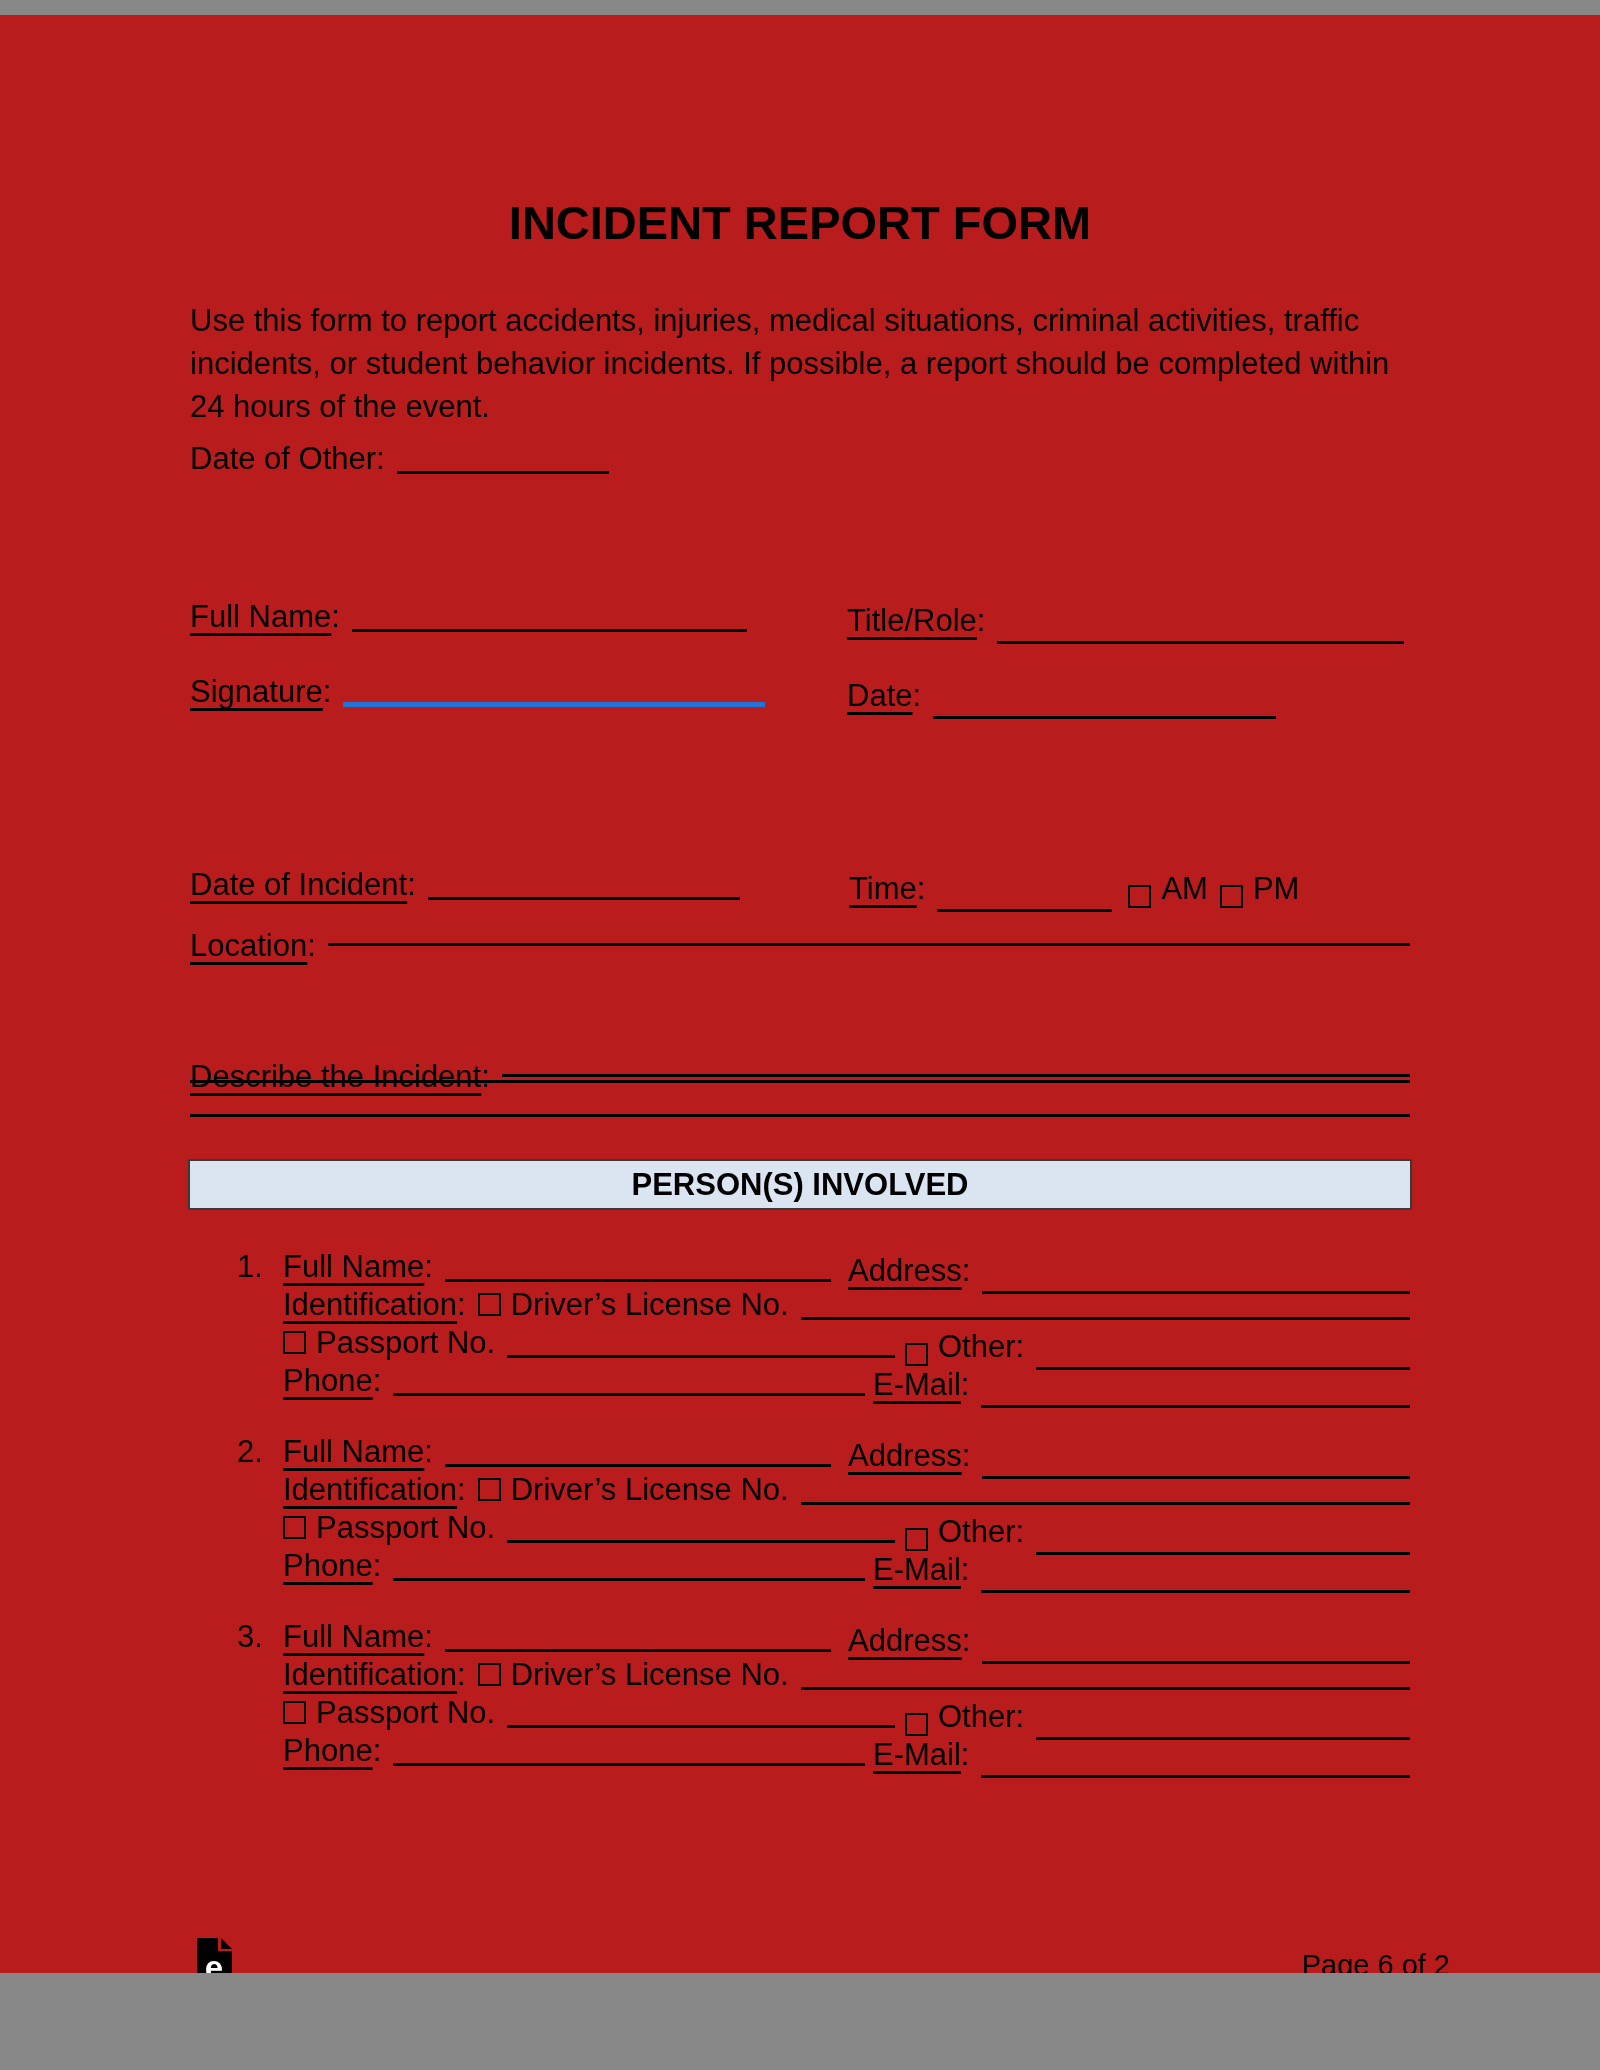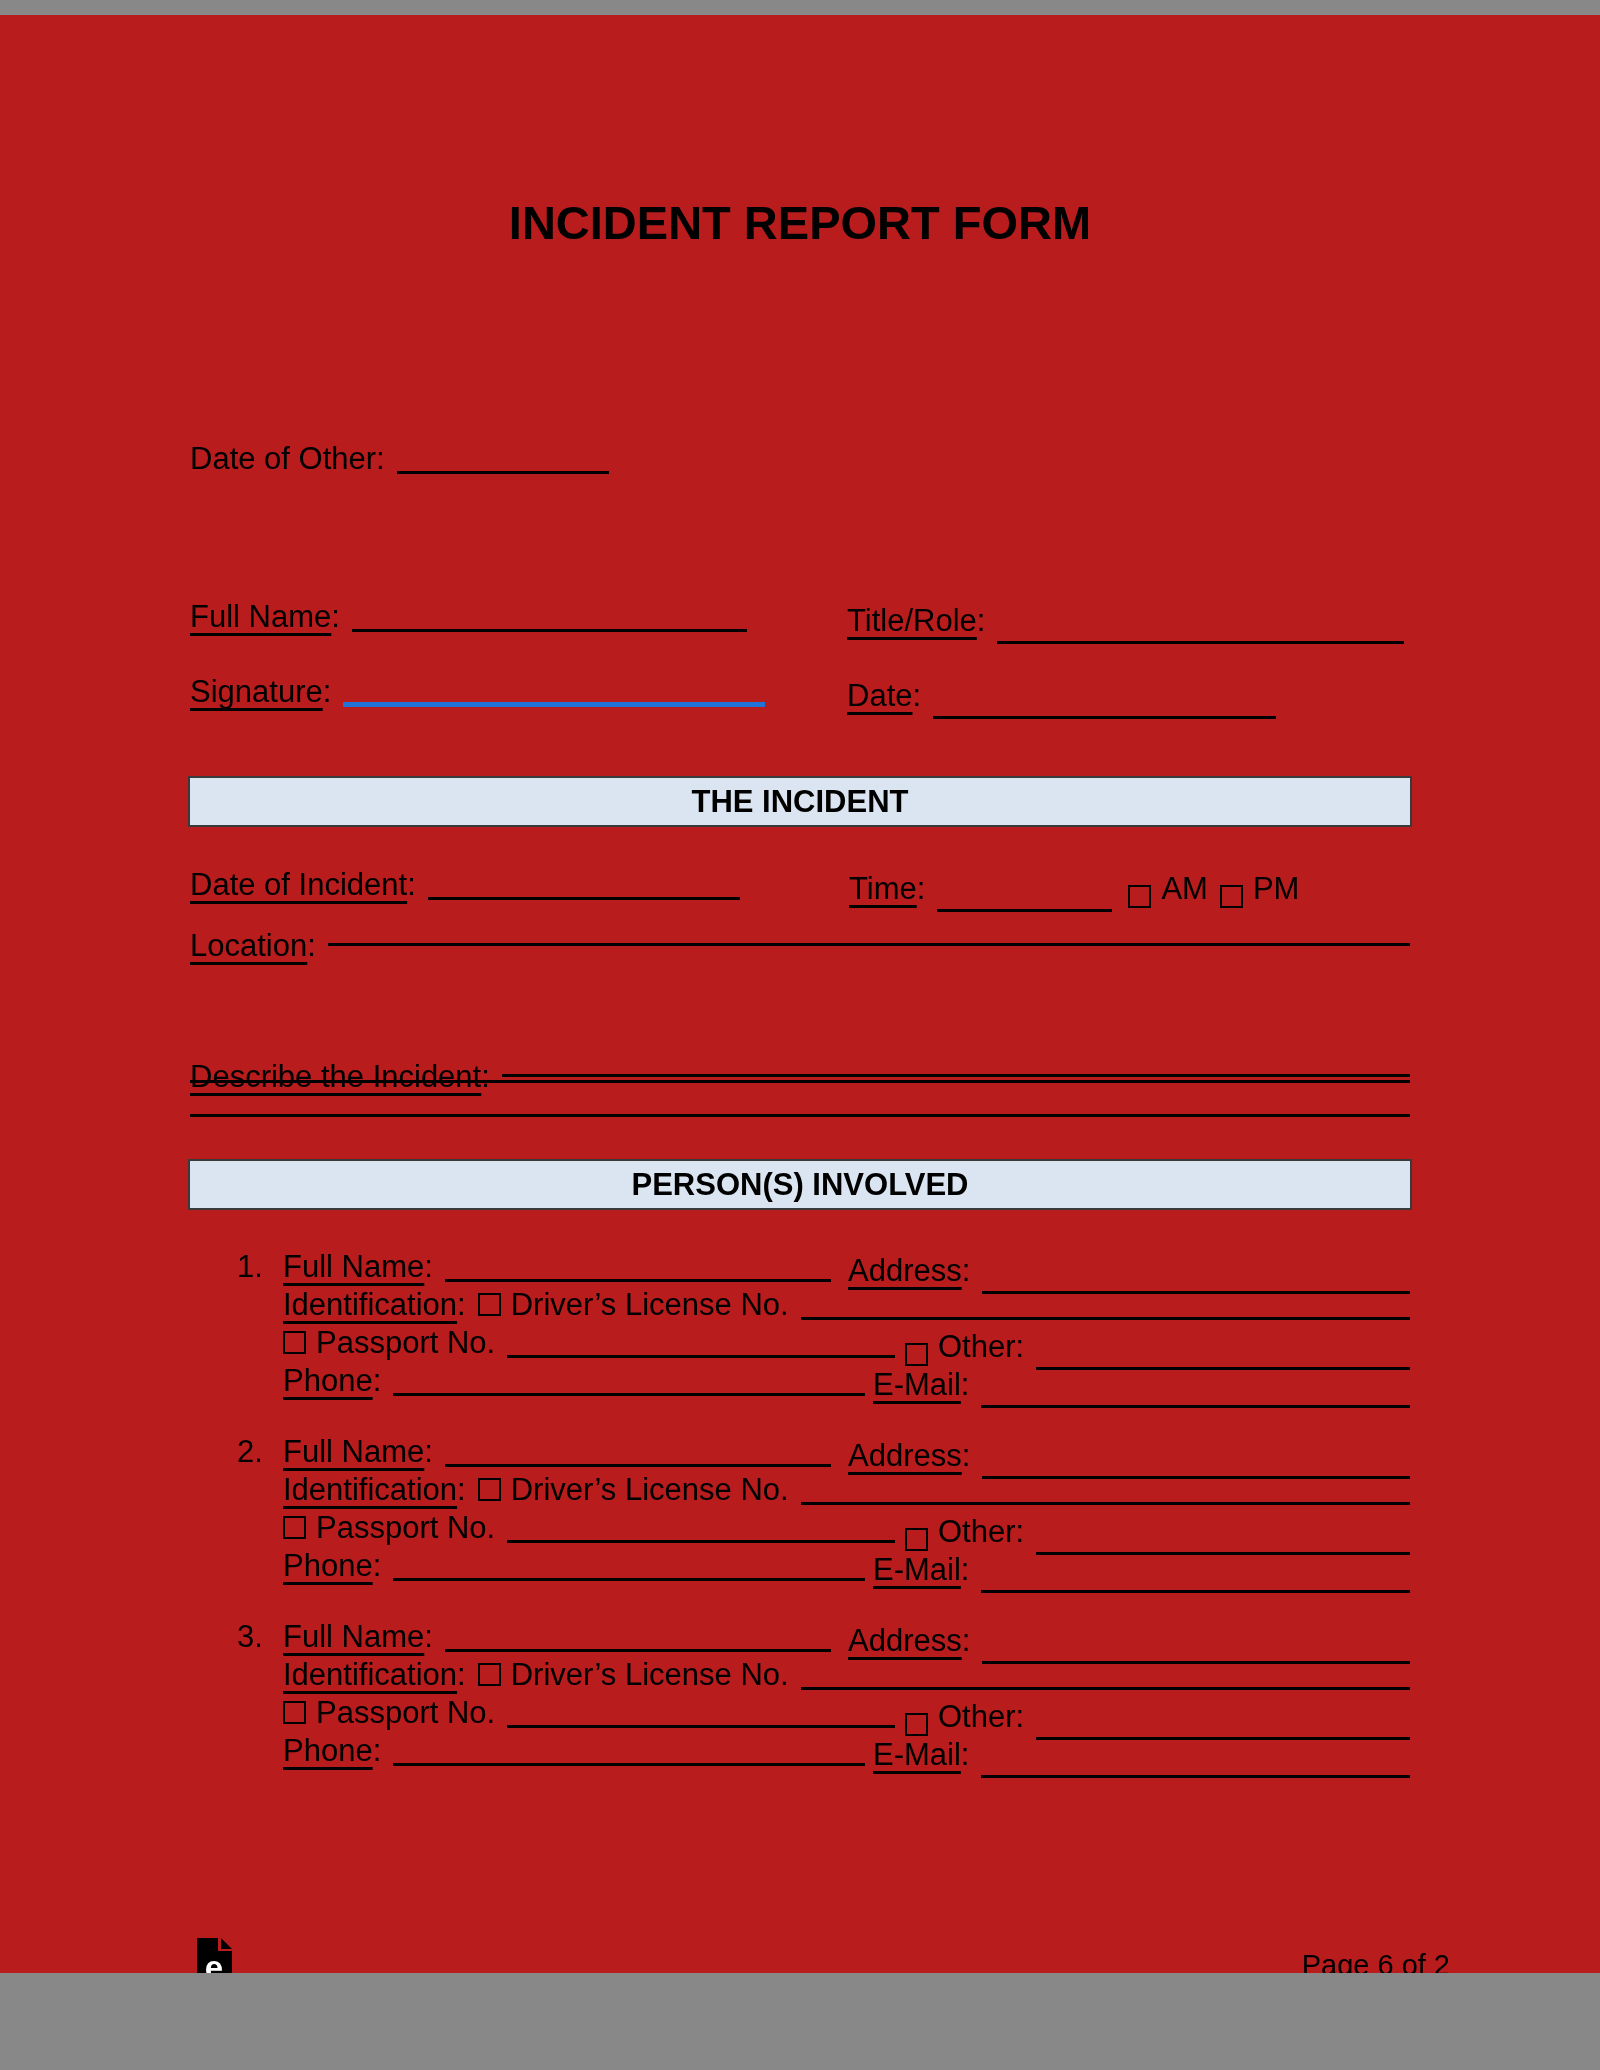--- a/index.html
+++ b/index.html
@@ -66,20 +66,21 @@
   .footer-logo { position:absolute; left:197px; top:1923px; }
   .pageno { position:absolute; right:150px; top:1934px; font-size:29px; }
 </style>
 </head>
 <body>
 
 <div class="page">
 
   <div class="title">INCIDENT REPORT FORM</div>
 
+  <div class="intro">Use this form to report accidents, injuries, medical situations, criminal activities, traffic incidents, or student behavior incidents. If possible, a report should be completed within 24 hours of the event.</div>
 
   <div class="row" style="top:426px">
     <div class="c1 frow" style="width:630px">
       <span>Date of Other</span>
         <span>:</span>
       <span class="blank" style="width:212px; flex:0 0 auto;"></span>
     </div>
   </div>
 
 
@@ -102,21 +103,20 @@
         <span>:</span>
       <span class="blank sig grow" style="border-bottom-color:#2273d8;"></span>
     </div>
     <div class="c2" style="left:657px; width:429px">
       <span class="u">Date</span>
         <span>:</span>
       <span class="blank grow"></span>
     </div>
   </div>
 
-  <div class="sect" style="top:761px; background:#dbe5f2;">THE INCIDENT</div>
 
   <div class="row" style="top:852px">
     <div class="c1" style="width:550px">
       <span class="u">Date of Incident</span>
         <span>:</span>
       <span class="blank grow"></span>
     </div>
     <div class="c2" style="left:659px; right:0">
       <span class="u">Time</span>
         <span>:</span>

